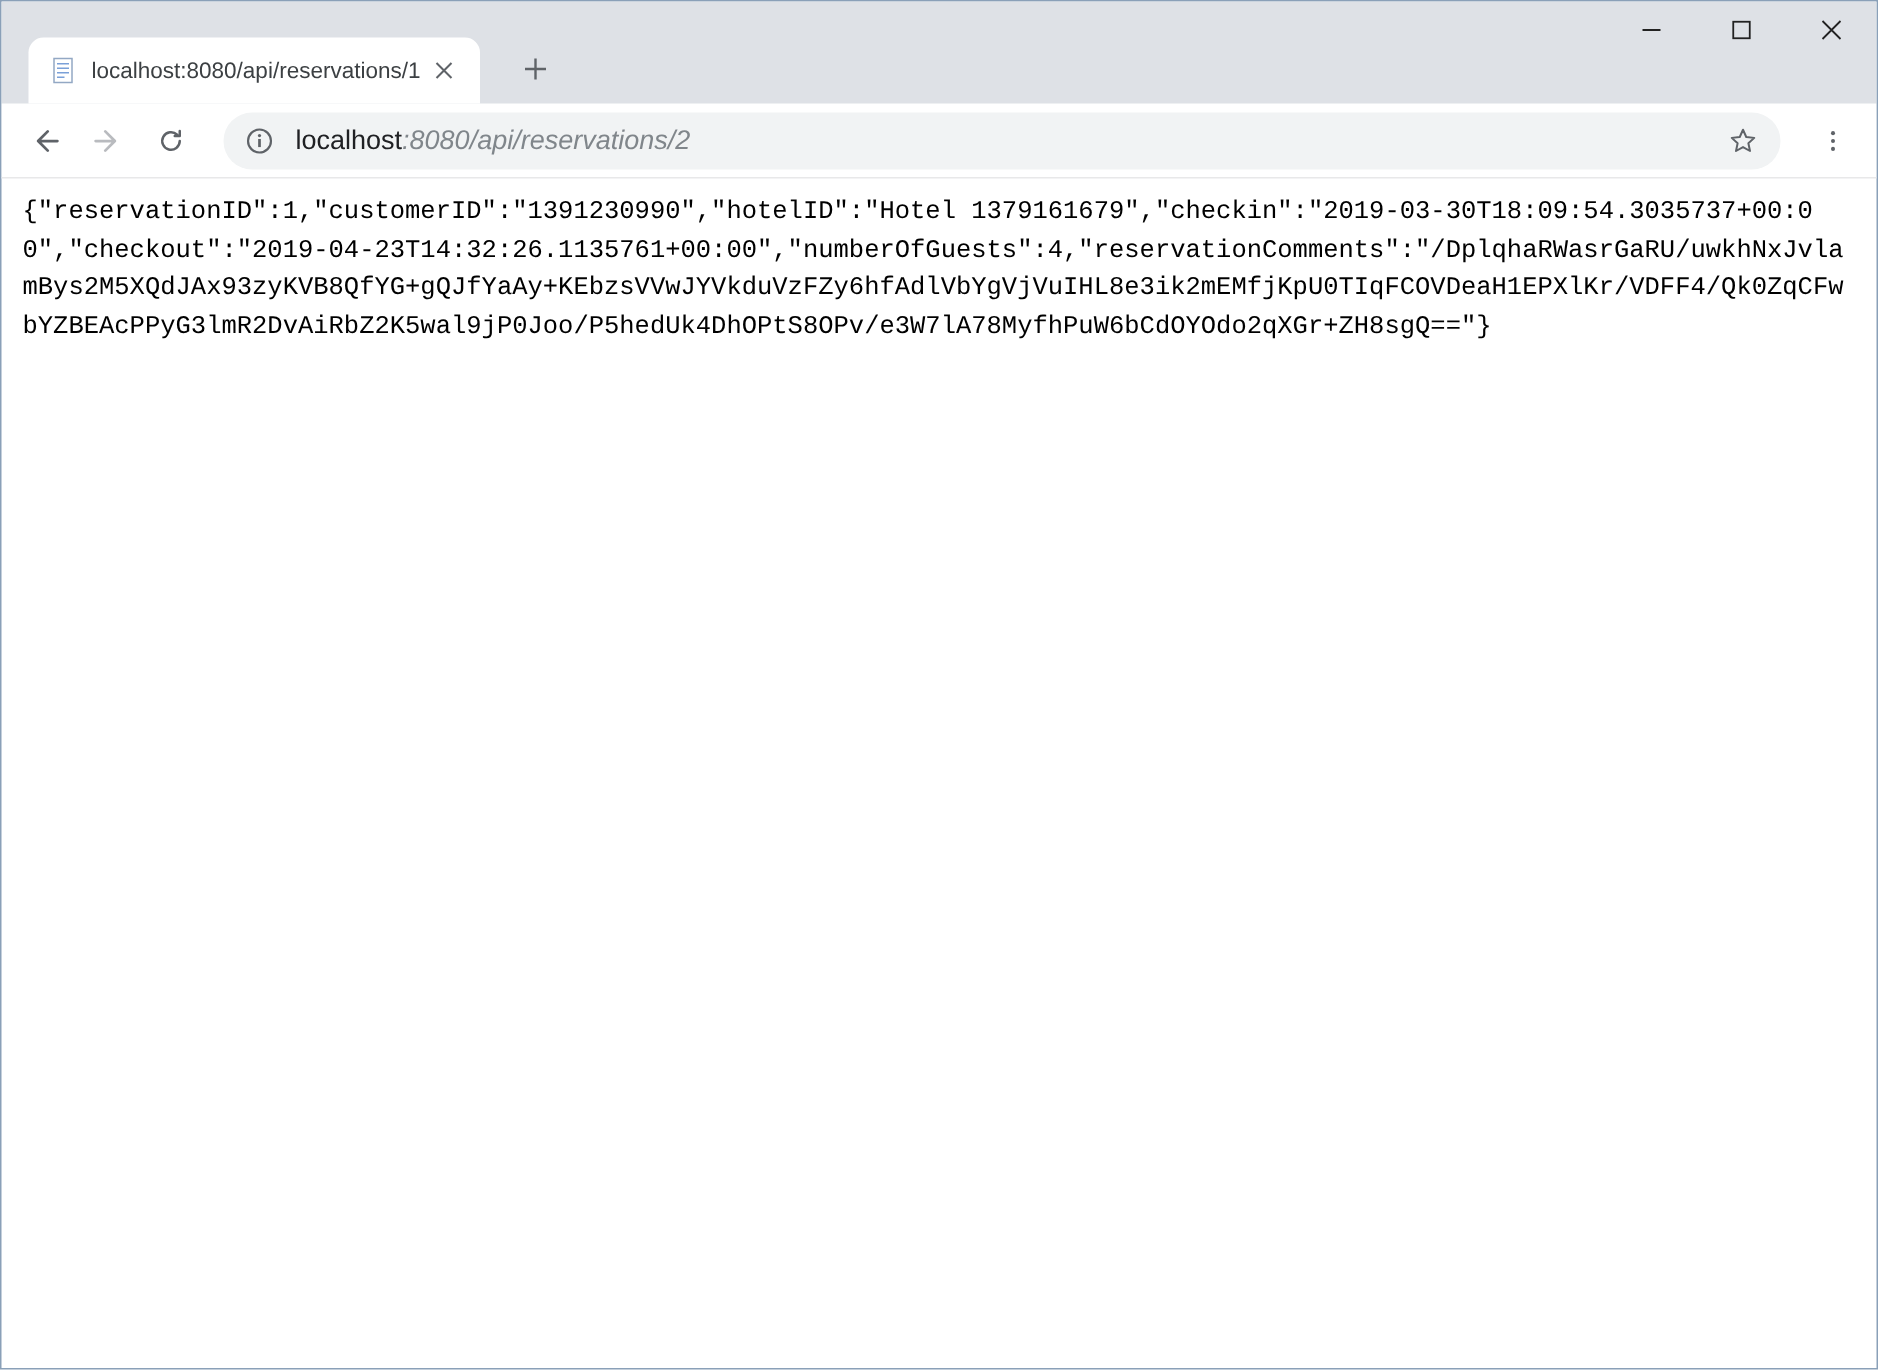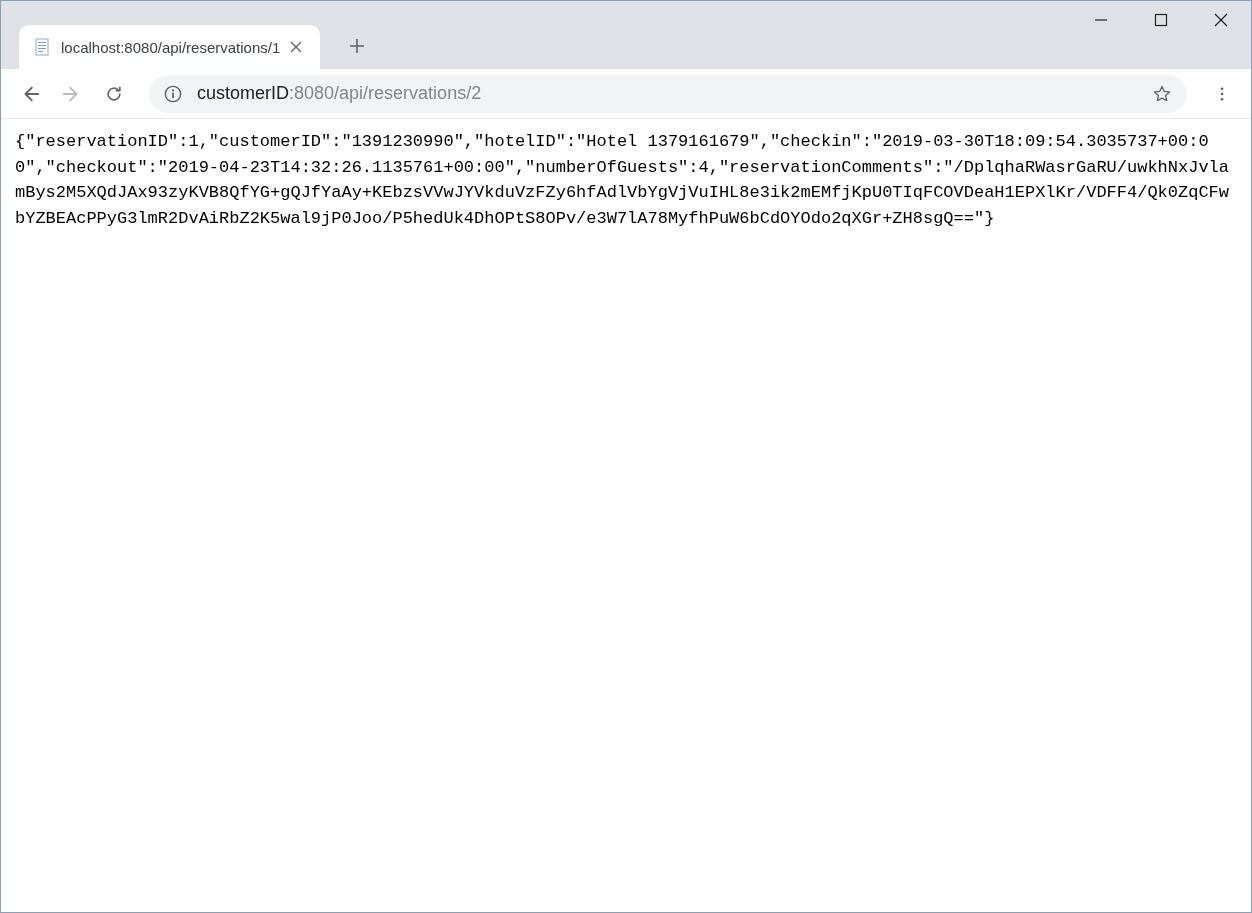--- a/index.html
+++ b/index.html
@@ -118,21 +118,21 @@
       justify-content: center;
       color: #5f6368;
       margin-right: 14px;
     }
     .url {
       font-size: 18px;
       color: #202124;
       flex: 1;
       white-space: nowrap;
     }
-    .url .muted { color: #80868b; }
+    .url .muted { color: #80868b; font-style: italic; }
     .star {
       width: 22px;
       height: 22px;
       display: flex;
       align-items: center;
       justify-content: center;
       color: #5f6368;
     }
     .menu-btn {
       width: 38px;
@@ -216,21 +216,21 @@
   </div>
   <div class="addr">
     <span class="site-info">
       <svg viewBox="0 0 20 20" width="18" height="18">
           <circle cx="10" cy="10" r="8.5" fill="none" stroke="currentColor" stroke-width="1.6"></circle>
           <circle cx="10" cy="6" r="1.2" fill="currentColor"></circle>
           <rect x="9" y="8.5" width="2" height="6" fill="currentColor"></rect>
         </svg>
     </span>
     <span class="url">
-      <span>customerID</span><span class="muted">:8080</span><span class="muted">/api/reservations/2</span>
+      <span>localhost</span><span class="muted">:8080</span><span class="muted">/api/reservations/2</span>
     </span>
     <span class="star">
       <svg viewBox="0 0 24 24" width="20" height="20">
           <path d="M12 3 L14.6 8.8 L21 9.5 L16.3 13.8 L17.6 20 L12 16.9 L6.4 20 L7.7 13.8 L3 9.5 L9.4 8.8 Z" fill="none" stroke="currentColor" stroke-width="1.6" stroke-linejoin="round"></path>
         </svg>
     </span>
   </div>
   <div class="menu-btn">
     <svg viewBox="0 0 24 24" width="18" height="18">
         <circle cx="12" cy="5" r="1.8" fill="currentColor"></circle>

